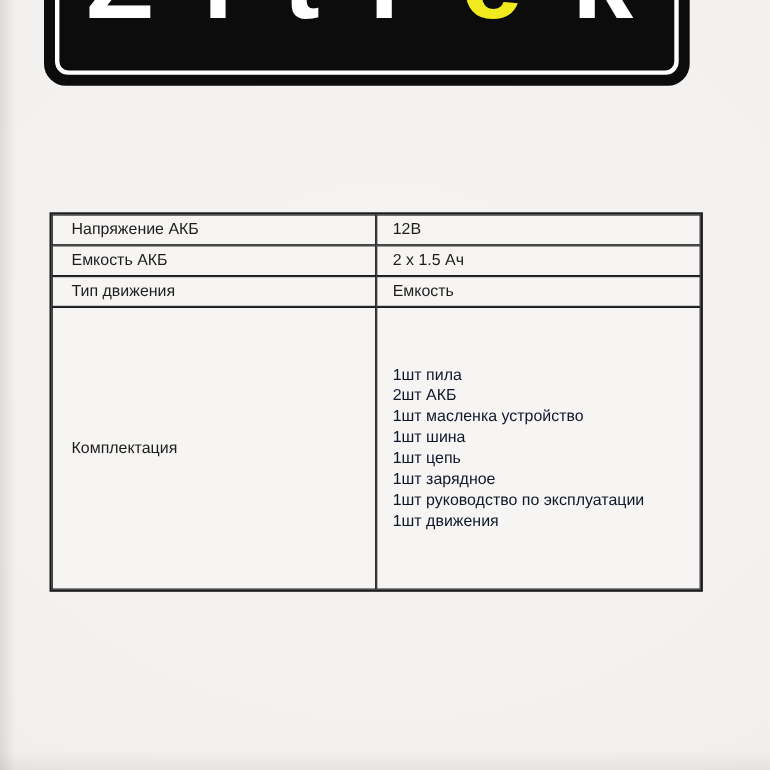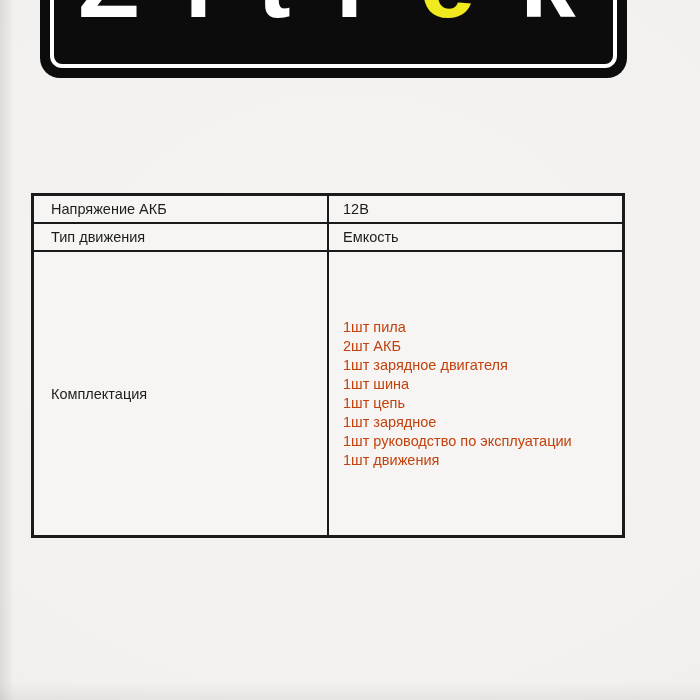--- a/index.html
+++ b/index.html
@@ -59,21 +59,21 @@
     text-align: center;
     color: #ffffff;
     white-space: nowrap;
     z-index: 2;
   }
   .logo-text .hl { color: #f0ea1e; }
 
   
   .spec-table {
     position: absolute;
-    left: 31px;
+    left: 45px;
     top: 193px;
     width: 594px;
     height: 345px;
     border-collapse: separate;
     border-spacing: 0;
     border: 2px solid #1a1a1a;
     background: #f6f5f3;
     z-index: 2;
   }
   .spec-table td {
@@ -90,51 +90,55 @@
   .spec-table td.value {
     padding-left: 14px;
     margin-left: 20px;
   }
   .spec-table tr.spec-row td {
     height: 26px;
   }
   .kit-list {
     font-size: 14.5px;
     line-height: 19px;
-    color: #c2410c;
+    color: #0f172a;
     padding: 6px 4px 6px 0;
   }
 </style>
 </head>
 <body>
 
 <div class="page">
 
   <div class="logo-banner">
     <div class="logo-frame"></div>
   </div>
   <div class="logo-text"><span>Zitr</span><span class="hl">e</span><span>k</span></div>
 
   <table class="spec-table">
     <tbody>
         <tr class="spec-row">
       <td class="label">Напряжение АКБ</td>
       <td class="value">12В</td>
     </tr>
     <tr class="spec-row">
+      <td class="label">Емкость АКБ</td>
+      <td class="value">2 x 1.5 Ач</td>
+    </tr>
+    <tr class="spec-row">
       <td class="label">Тип движения</td>
       <td class="value">Емкость</td>
     </tr>
     <tr>
       <td class="label">Комплектация</td>
       <td class="value">
         <div class="kit-list">
           <div>1шт пила</div>
           <div>2шт АКБ</div>
-          <div>1шт зарядное двигателя</div>
+          <div>1шт масленка устройство</div>
           <div>1шт шина</div>
           <div>1шт цепь</div>
           <div>1шт зарядное</div>
           <div>1шт руководство по эксплуатации</div>
           <div>1шт движения</div>
         </div>
       </td>
     </tr>
   </tbody>
     </table>

